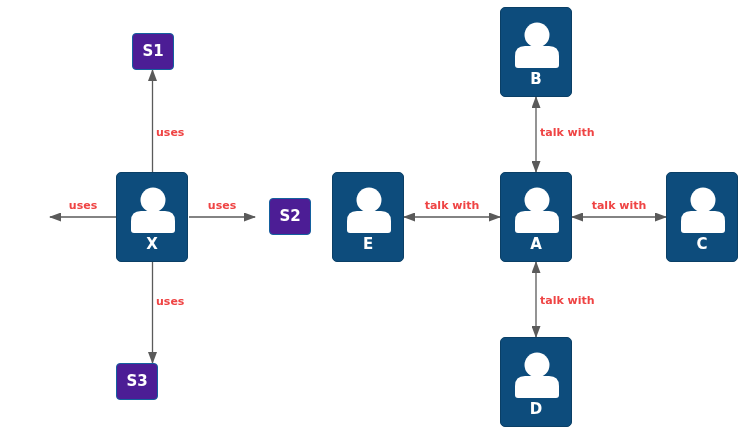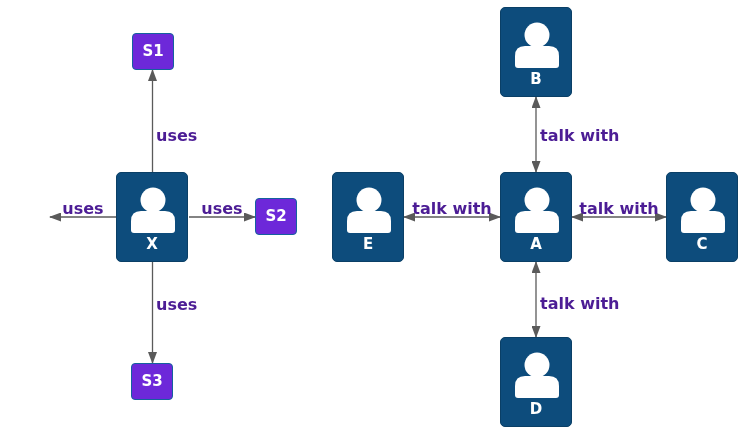--- a/index.html
+++ b/index.html
@@ -53,38 +53,38 @@
     bottom: 9px;
     text-align: center;
     color: #ffffff;
     font-weight: bold;
     font-size: 15px;
     line-height: 1;
   }
   .system-node {
     width: 42px;
     height: 37px;
-    background: #6d28d9;
+    background: #4c1d95;
     border: 1px solid #14619f;
     border-radius: 4px;
     display: flex;
     align-items: center;
     justify-content: center;
   }
   .system-label {
     color: #ffffff;
     font-weight: bold;
     font-size: 15px;
     line-height: 1;
   }
   .edge-label {
     position: absolute;
-    font-size: 16px;
+    font-size: 11px;
     font-weight: bold;
-    color: #4c1d95;
+    color: #ef4444;
     line-height: 1.1;
     white-space: nowrap;
   }
   .edge-label.h-center {
     transform: translateX(-50%);
   }
 </style>
 </head>
 <body>
 
@@ -114,24 +114,24 @@
   <div class="edge-label h-center" style="left:83px; top:200px">uses</div>
 
   <div class="edge-label" style="left:540px; top:127px">talk with</div>
   <div class="edge-label h-center" style="left:619px; top:200px">talk with</div>
   <div class="edge-label" style="left:540px; top:295px">talk with</div>
   <div class="edge-label h-center" style="left:452px; top:200px">talk with</div>
 
   <div class="node system-node" style="left:132px; top:33px">
     <span class="system-label">S1</span>
   </div>
-  <div class="node system-node" style="left:255px; top:198px">
+  <div class="node system-node" style="left:269px; top:198px">
     <span class="system-label">S2</span>
   </div>
-  <div class="node system-node" style="left:131px; top:363px">
+  <div class="node system-node" style="left:116px; top:363px">
     <span class="system-label">S3</span>
   </div>
 
   <div class="node person-node" style="left:116px; top:172px">
     <svg class="person-icon" viewBox="0 0 72 60">
       <circle class="glyph" cx="36" cy="23" r="12.5"></circle>
       <path class="glyph" d="M17,56 L55,56 Q58,56 58,53 L58,44 Q58,34 48,34 L24,34 Q14,34 14,44 L14,53 Q14,56 17,56 Z"></path>
     </svg>
     <div class="person-label">X</div>
   </div>

